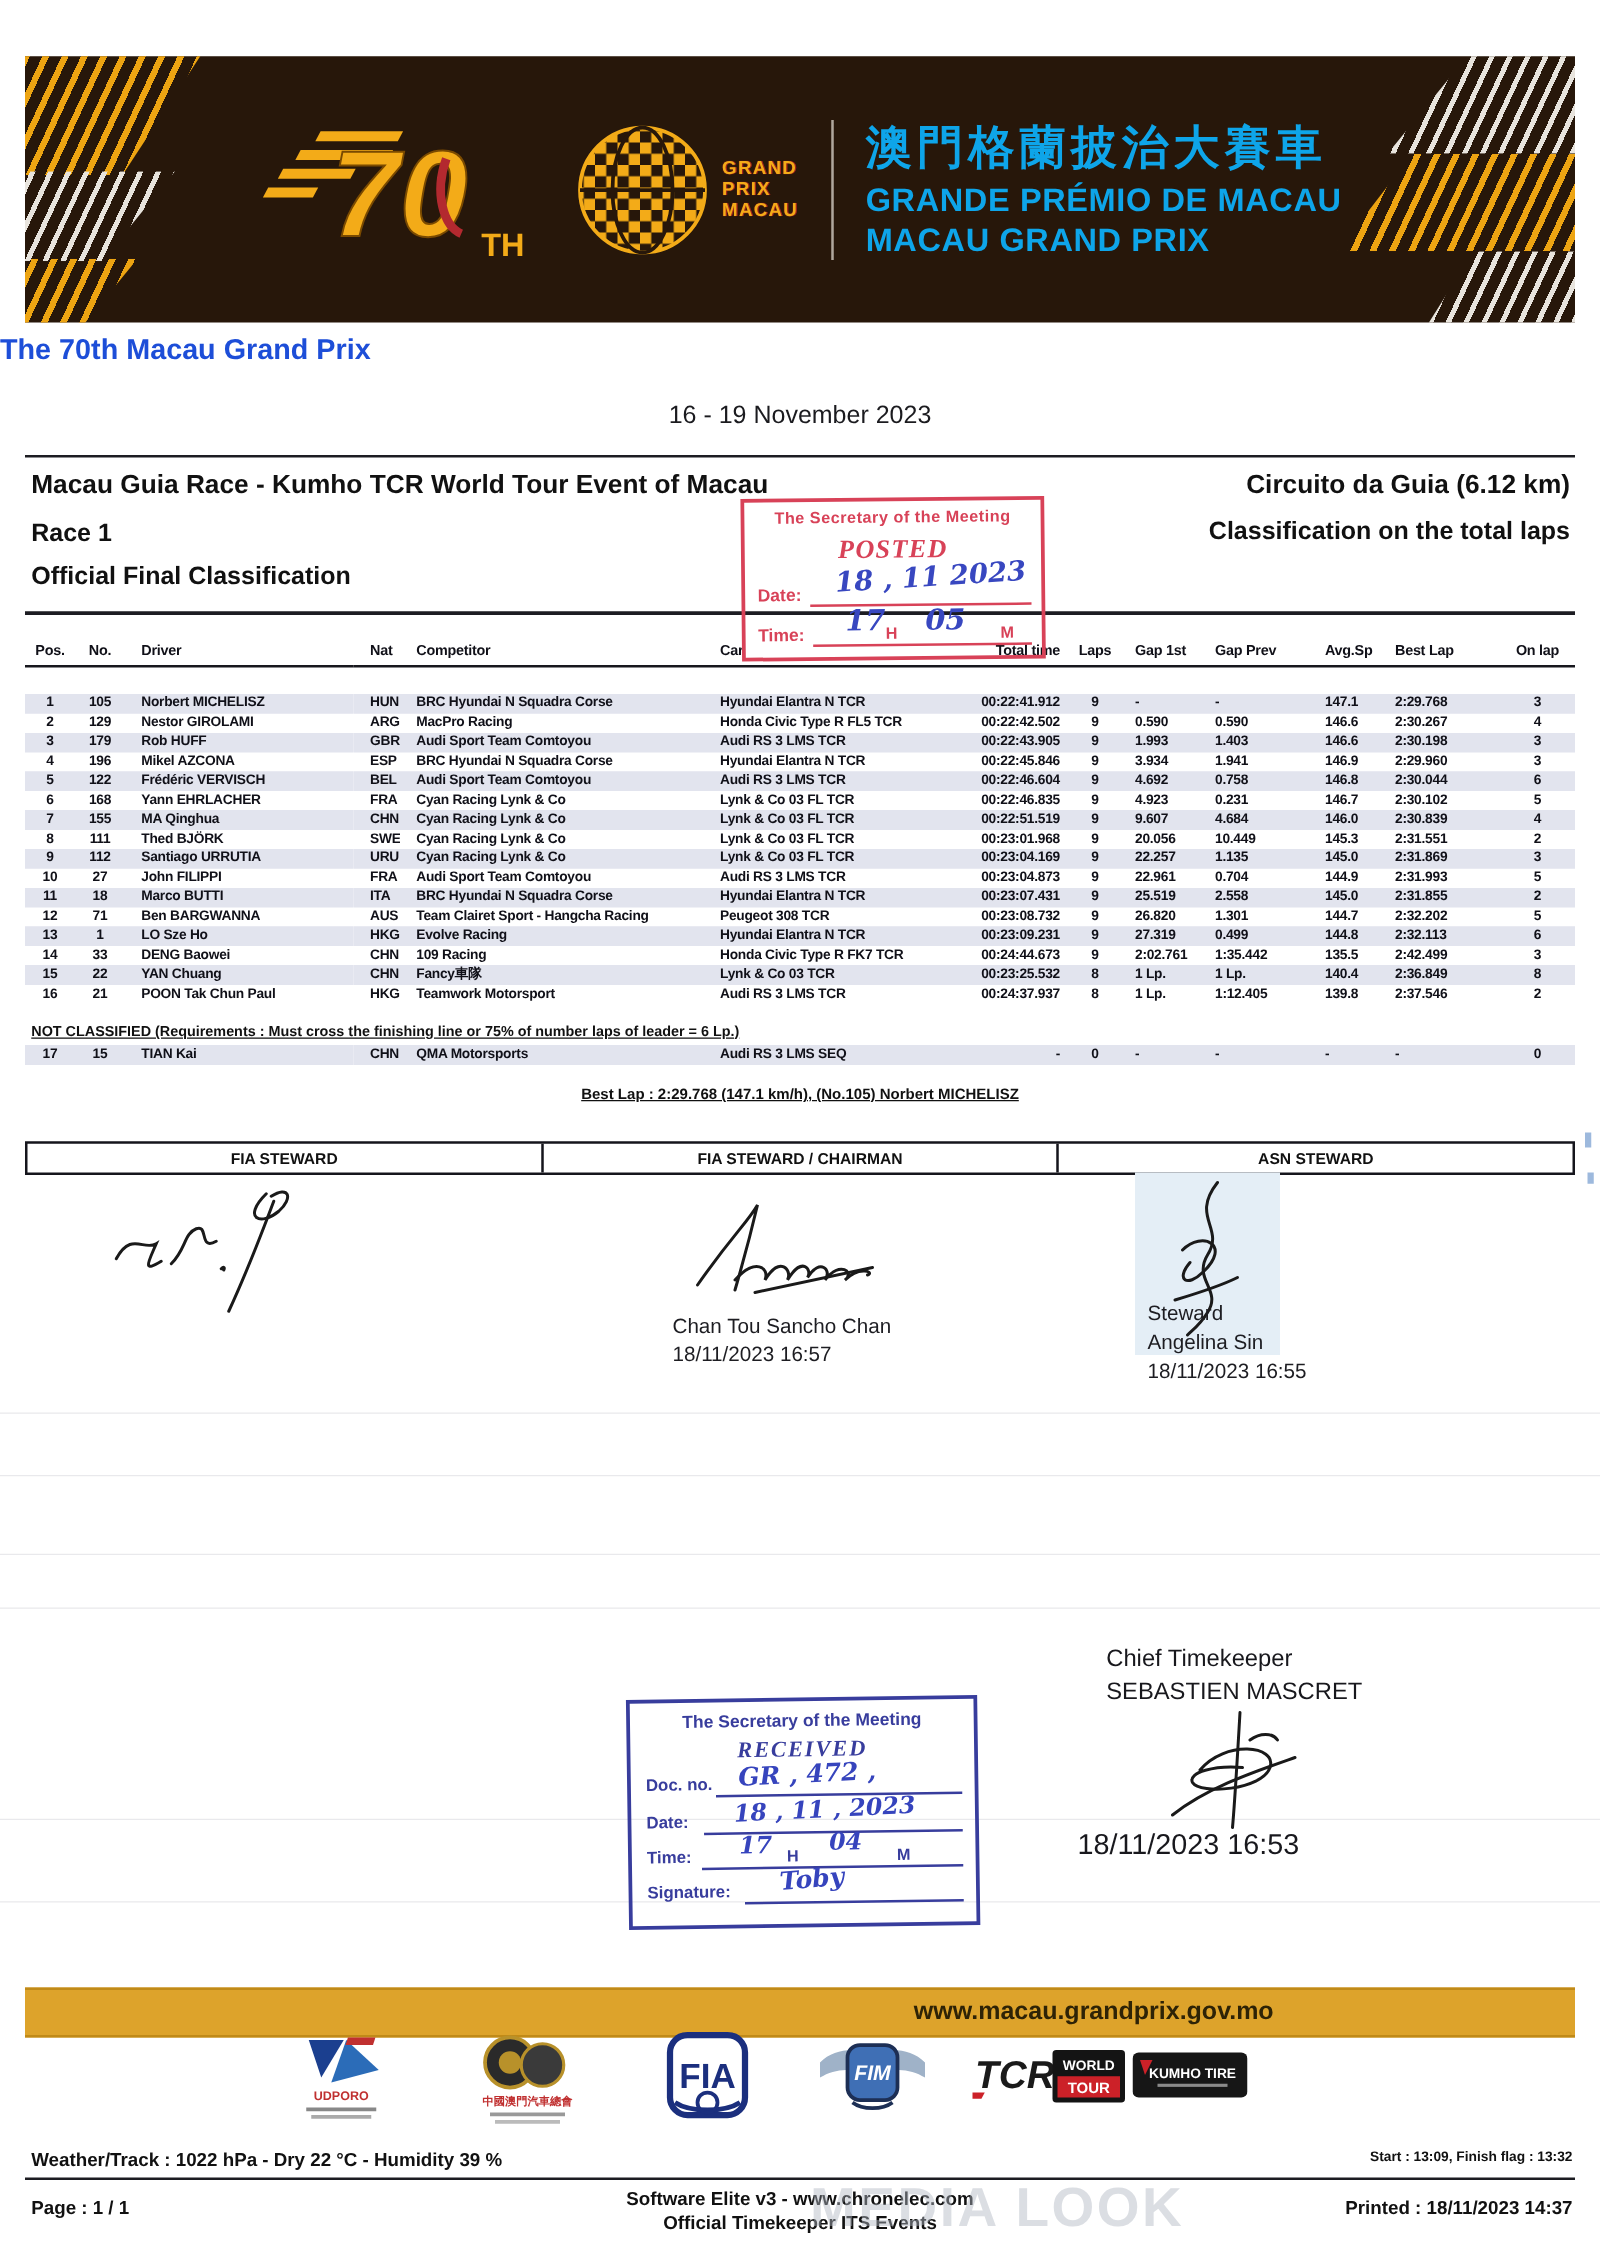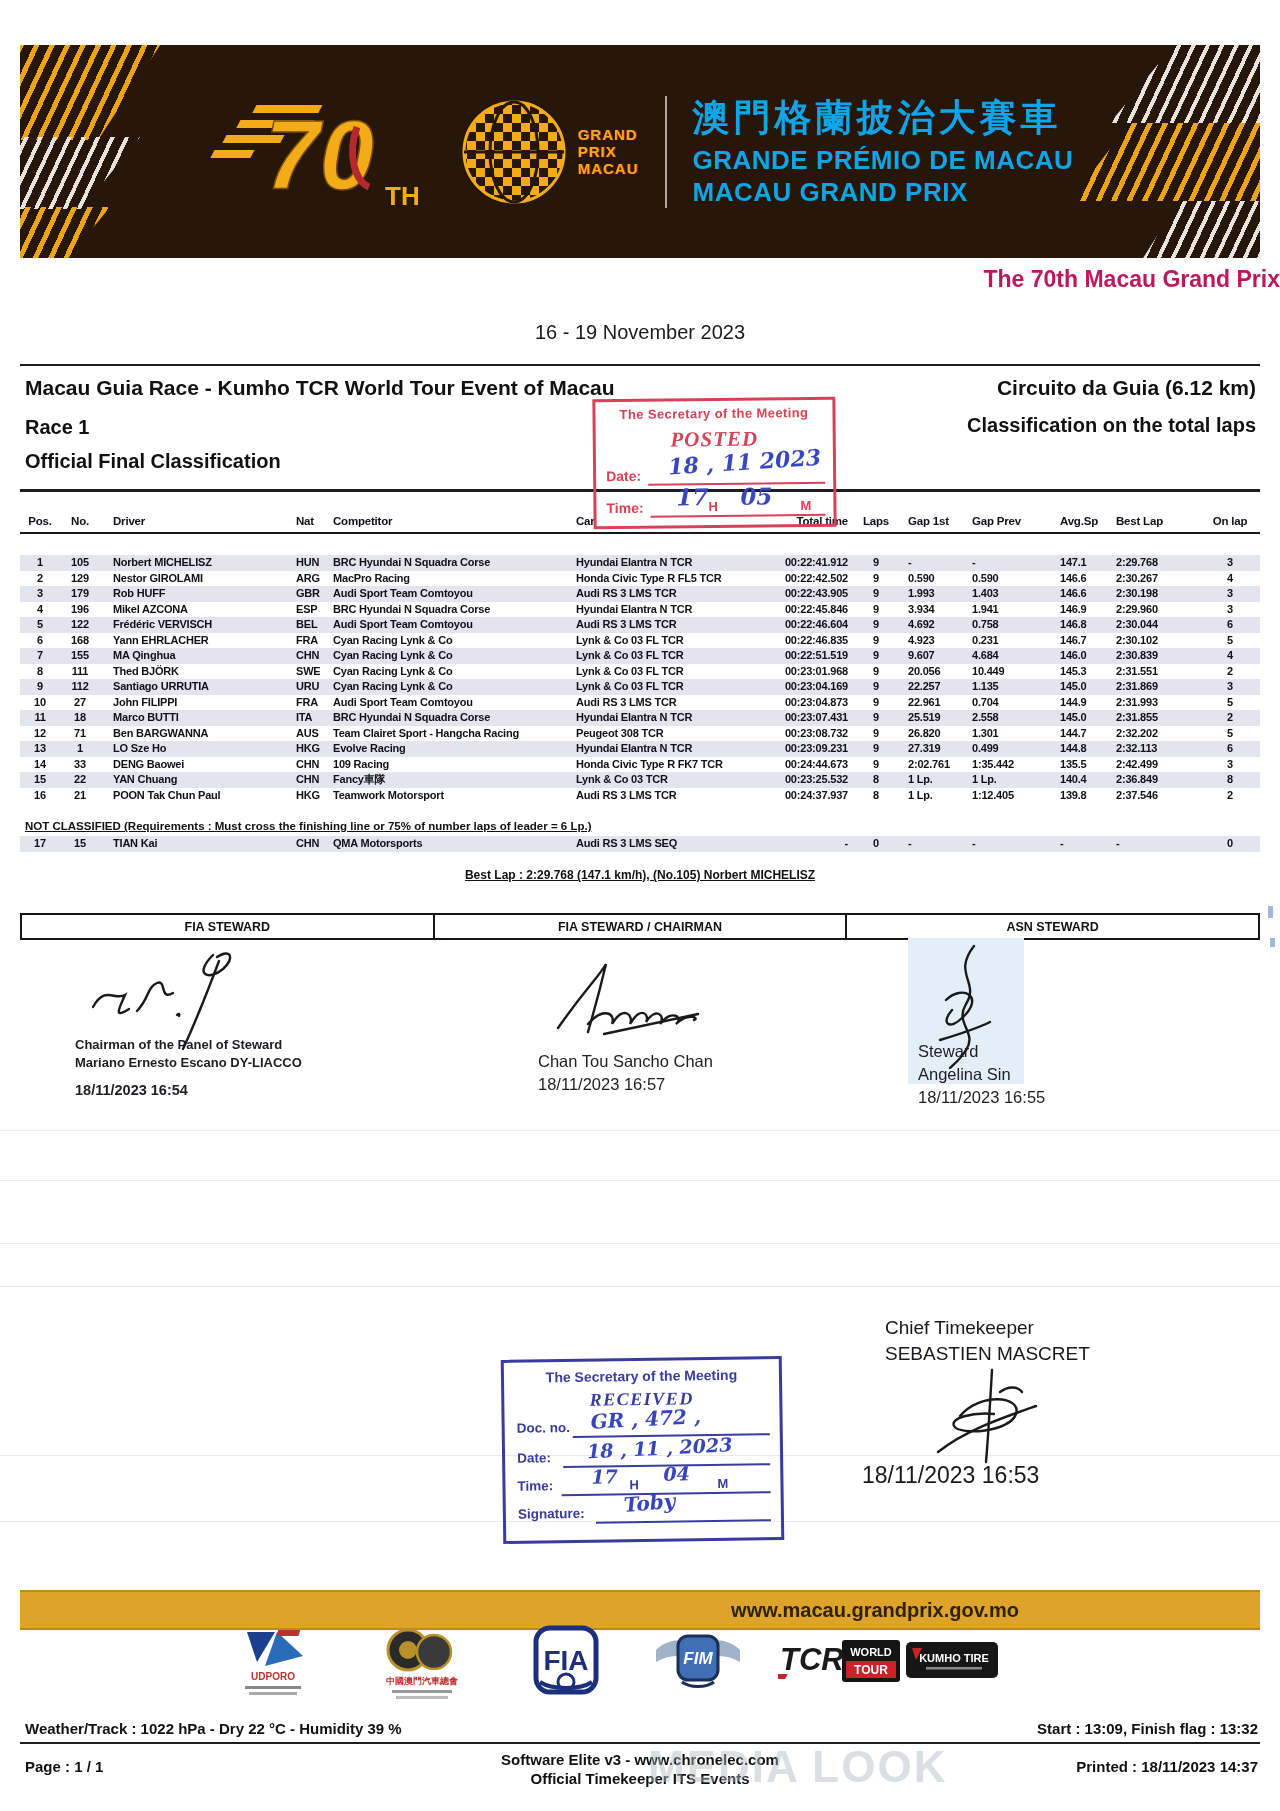--- a/index.html
+++ b/index.html
@@ -13,21 +13,21 @@
   .st-w{background:repeating-linear-gradient(115deg,#e8e4dd 0 4px,transparent 4px 13px);}
   .banner-content{position:absolute;inset:0;display:flex;align-items:center;justify-content:center;gap:26px;}
   .gpm-block{display:flex;align-items:center;gap:8px;}
   .gpm-text{color:#f3ab18;font-weight:bold;font-size:15px;letter-spacing:1px;line-height:17px;text-shadow:0 0 1px #a3251d,1px 0 0 #a3251d;}
   .bdivider{width:2px;height:112px;background:rgba(235,230,220,.7);}
   .btitles{color:#0ea5e9;}
   .b-cn{font-size:37px;font-weight:bold;letter-spacing:4px;line-height:44px;font-family:"DejaVu Sans",sans-serif;}
   .b-pt{font-size:26px;font-weight:bold;letter-spacing:.5px;line-height:32px;margin-top:4px;}
   .b-en{font-size:26px;font-weight:bold;letter-spacing:.5px;line-height:32px;}
   
-  .event-title{position:absolute;left:0;top:266px;width:100%;text-align:right;font-size:23px;font-weight:bold;color:#be185d;}
+  .event-title{position:absolute;left:0;top:266px;width:100%;text-align:left;font-size:23px;font-weight:bold;color:#1d4ed8;}
   .event-dates{position:absolute;left:0;top:321px;width:100%;text-align:center;font-size:20px;color:#1b1b1f;}
   .hr{position:absolute;left:20px;width:1240px;background:#1c1c22;}
   .hr1{top:364px;height:2px;}
   .hr2{top:489px;height:2.5px;}
   .hr3{top:1742px;height:2px;}
   .race-name{position:absolute;left:25px;top:376px;font-size:21px;font-weight:bold;}
   .circuit{position:absolute;right:24px;top:376px;font-size:21px;font-weight:bold;}
   .race-no{position:absolute;left:25px;top:416px;font-size:20px;font-weight:bold;}
   .class-type{position:absolute;right:24px;top:414px;font-size:20px;font-weight:bold;}
   .doc-title{position:absolute;left:25px;top:450px;font-size:20px;font-weight:bold;}
@@ -75,21 +75,21 @@
   
   .tk{position:absolute;left:885px;top:1315px;font-size:19px;line-height:26px;color:#18181d;}
   .tk-dt{position:absolute;left:862px;top:1462px;font-size:23px;color:#18181d;}
   
   .webbar{position:absolute;left:20px;top:1590px;width:1240px;height:36px;background:#dda32b;border-top:2px solid #c08a18;border-bottom:2px solid #c08a18;}
   .webbar span{position:absolute;left:855px;top:50%;transform:translate(-50%,-50%);font-size:20px;font-weight:bold;color:#2e2306;}
   .logos{position:absolute;left:0;top:1622px;width:1280px;height:85px;}
   .logo{position:absolute;}
   
   .weather{position:absolute;left:25px;top:1720px;font-size:15px;font-weight:bold;}
-  .startfin{position:absolute;right:22px;top:1720px;font-size:15px;font-weight:bold;}
+  .startfin{position:absolute;right:22px;top:1720px;font-size:11px;font-weight:bold;}
   .f-page{position:absolute;left:25px;top:1758px;font-size:15px;font-weight:bold;}
   .f-soft{position:absolute;left:0;top:1750px;width:100%;text-align:center;font-size:15px;font-weight:bold;line-height:19px;}
   .f-print{position:absolute;right:22px;top:1758px;font-size:15px;font-weight:bold;}
   .watermark{position:absolute;left:648px;top:1742px;font-size:44px;font-weight:bold;letter-spacing:2px;color:rgba(175,182,193,.45);z-index:3;}
   
   .streak{position:absolute;left:0;width:1280px;height:1px;background:#e9e9ec;}
   .bluetick{position:absolute;width:5px;background:#9db9dd;}
 </style>
 </head>
 <body>
@@ -505,25 +505,20 @@
     <path d="M40 66 C56 48 68 56 64 66 C76 46 86 58 82 66 C94 46 102 58 98 64 C108 48 118 58 112 66 C124 50 136 60 128 66 C140 54 152 60 146 62"></path>
     <path d="M56 76 L150 56"></path>
   </svg>
 
   <svg class="sig" style="left:922px;top:942px" width="92" height="128" viewBox="0 0 92 128">
     <path d="M52 4 C30 32 58 40 44 62 C32 82 56 90 44 108 C38 118 32 122 28 126"></path>
     <path d="M24 58 C40 42 64 54 40 76 C28 88 18 82 30 68"></path>
     <path d="M18 98 C38 92 56 86 68 80"></path>
   </svg>
 
-  <div class="stew-text" style="left:75px;top:1036px">
-    <div>Chairman of the Panel of Steward</div>
-    <div>Mariano Ernesto Escano DY-LIACCO</div>
-    <div class="stew-dt">18/11/2023 16:54</div>
-  </div>
 
   <div class="stew-text2" style="left:538px;top:1050px">
     <div>Chan Tou Sancho Chan</div>
     <div>18/11/2023 16:57</div>
   </div>
 
   <div class="stew-text2" style="left:918px;top:1040px">
     <div>Steward</div>
     <div>Angelina Sin</div>
     <div>18/11/2023 16:55</div>

